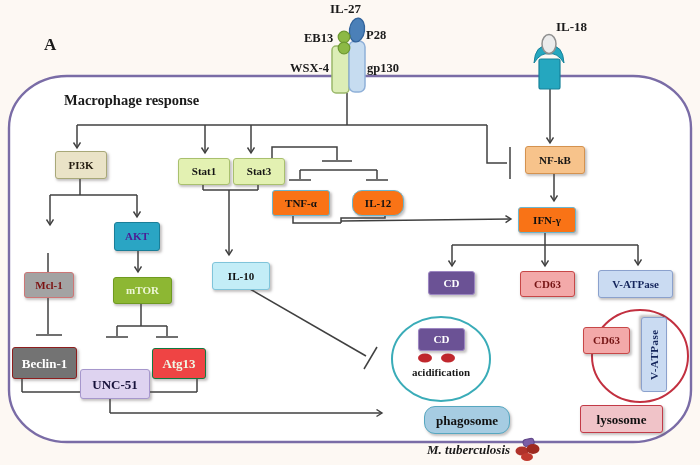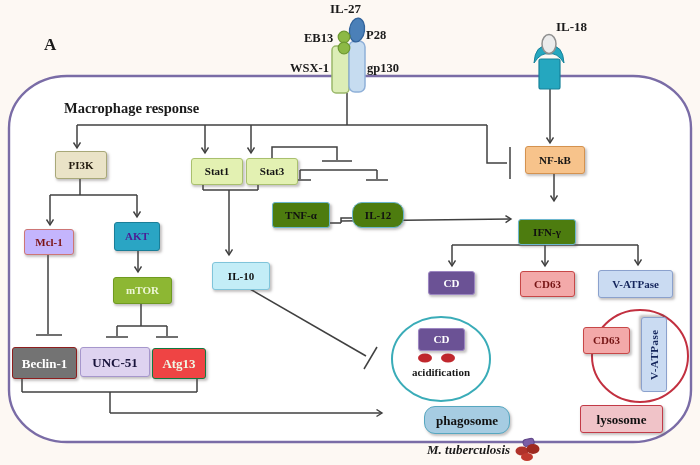--- a/index.html
+++ b/index.html
@@ -4,25 +4,25 @@
 <style>
   html,body{margin:0;padding:0;background:#fdf8f3;}
   #fig{position:relative;width:700px;height:465px;background:#fdf8f3;overflow:hidden;
        font-family:"Liberation Serif",serif;}
   svg{position:absolute;left:0;top:0;}
   .lbl{position:absolute;font-weight:bold;color:#1a1a1a;white-space:nowrap;}
   .node{position:absolute;display:flex;align-items:center;justify-content:center;
         font-weight:bold;font-size:11px;border-radius:3px;border:1.6px solid;
         box-shadow:1.5px 2px 2.5px rgba(90,80,80,0.35);line-height:1;}
   .n-pi3k{background:#eae3c7;border-color:#a8a878;color:#241c10;}
-  .n-stat{background:#e3f1b2;border-color:#a9c06e;color:#141414;margin-left:13px;}
-  .n-cyan{background:#4d7c0f;border-color:#6cb6ce;color:#101010;margin-top:12px;}
+  .n-stat{background:#e3f1b2;border-color:#a9c06e;color:#141414;}
+  .n-cyan{background:#f97316;border-color:#6cb6ce;color:#101010;}
   .n-cyan2{background:#c3edf7;border-color:#7fc4da;color:#101010;}
   .n-nfkb{background:#f7c38b;border-color:#d4924f;color:#141414;}
-  .n-mcl{background:#c4b5fd;border-color:#cd7676;color:#7c1212;}
+  .n-mcl{background:#a3a3a3;border-color:#cd7676;color:#7c1212;margin-top:43px;}
   .n-akt{background:#2aa5c4;border-color:#1a7e98;color:#4c1d95;}
   .n-mtor{background:#8db733;border-color:#6f9a20;color:#edf6d6;}
   .n-beclin{background:#737373;border-color:#8e1e1e;color:#ffffff;}
   .n-unc{background:#ded3f0;border-color:#a697cc;color:#17123a;}
   .n-atg{background:#ef4444;border-color:#0f7a40;color:#eef8e6;}
   .n-cd{background:#6b5295;border-color:#9c86c2;color:#ffffff;}
   .n-cd63{background:#f3a9a9;border-color:#c74747;color:#751414;}
   .n-vatp{background:#cadbf2;border-color:#8ba1cd;color:#14255c;}
   .n-phago{background:#a6cce2;border-color:#57a7c0;color:#101010;}
   .n-lyso{background:#f0c3c8;border-color:#c23a47;color:#101010;}
@@ -131,42 +131,42 @@
 
     <g>
       <rect x="523" y="439" width="11" height="7" rx="3" transform="rotate(-12 528 442)" fill="#7b5ea7" stroke="#5c4385" stroke-width="1"></rect>
       <ellipse cx="522" cy="451" rx="6.5" ry="4.5" fill="#b0322a"></ellipse>
       <ellipse cx="533" cy="449" rx="6.5" ry="5" fill="#9e2a20"></ellipse>
       <ellipse cx="527" cy="457" rx="6" ry="4" fill="#c0392e"></ellipse>
     </g>
   </svg>
 
   <div class="lbl" style="left:44px;top:35px;font-size:17px;">A</div>
-  <div class="lbl" style="left:64px;top:100px;font-size:14.5px;">Macrophage response</div>
+  <div class="lbl" style="left:64px;top:92px;font-size:14.5px;">Macrophage response</div>
 
   <div class="lbl" style="left:330px;top:1px;font-size:13px;">IL-27</div>
   <div class="lbl" style="left:304px;top:31px;font-size:12.5px;">EB13</div>
   <div class="lbl" style="left:366px;top:28px;font-size:12.5px;">P28</div>
-  <div class="lbl" style="left:290px;top:61px;font-size:12.5px;">WSX-1</div>
+  <div class="lbl" style="left:290px;top:61px;font-size:12.5px;">WSX-4</div>
   <div class="lbl" style="left:367px;top:61px;font-size:12.5px;">gp130</div>
   <div class="lbl" style="left:556px;top:19px;font-size:13px;">IL-18</div>
 
   <div class="node n-pi3k" style="left:55px;top:151px;width:50px;height:26px;">PI3K</div>
   <div class="node n-stat" style="left:178px;top:158px;width:50px;height:25px;">Stat1</div>
   <div class="node n-stat" style="left:233px;top:158px;width:50px;height:25px;">Stat3</div>
   <div class="node n-cyan" style="left:272px;top:190px;width:56px;height:24px;">TNF-α</div>
   <div class="node n-cyan" style="left:352px;top:190px;width:50px;height:24px;border-radius:10px;">IL-12</div>
   <div class="node n-nfkb" style="left:525px;top:146px;width:58px;height:26px;">NF-kB</div>
   <div class="node n-cyan" style="left:518px;top:207px;width:56px;height:24px;">IFN-γ</div>
   <div class="node n-mcl" style="left:24px;top:229px;width:48px;height:24px;">Mcl-1</div>
   <div class="node n-akt" style="left:114px;top:222px;width:44px;height:27px;">AKT</div>
   <div class="node n-mtor" style="left:113px;top:277px;width:57px;height:25px;">mTOR</div>
   <div class="node n-cyan2" style="left:212px;top:262px;width:56px;height:26px;">IL-10</div>
   <div class="node n-beclin" style="left:12px;top:347px;width:63px;height:30px;font-size:13px;">Beclin-1</div>
-  <div class="node n-unc" style="left:80px;top:347px;width:68px;height:28px;font-size:13px;">UNC-51</div>
+  <div class="node n-unc" style="left:80px;top:369px;width:68px;height:28px;font-size:13px;">UNC-51</div>
   <div class="node n-atg" style="left:152px;top:348px;width:52px;height:29px;font-size:13px;">Atg13</div>
   <div class="node n-cd" style="left:428px;top:271px;width:45px;height:22px;">CD</div>
   <div class="node n-cd63" style="left:520px;top:271px;width:53px;height:24px;">CD63</div>
   <div class="node n-vatp" style="left:598px;top:270px;width:73px;height:26px;">V-ATPase</div>
 
   <div class="node n-cd" style="left:418px;top:328px;width:45px;height:21px;">CD</div>
   <div class="lbl" style="left:400px;top:366px;width:82px;text-align:center;font-size:11px;">acidification</div>
   <div class="node n-phago" style="left:424px;top:406px;width:84px;height:26px;font-size:13px;border-radius:11px;">phagosome</div>
 
   <div class="node n-cd63" style="left:583px;top:327px;width:45px;height:25px;">CD63</div>

